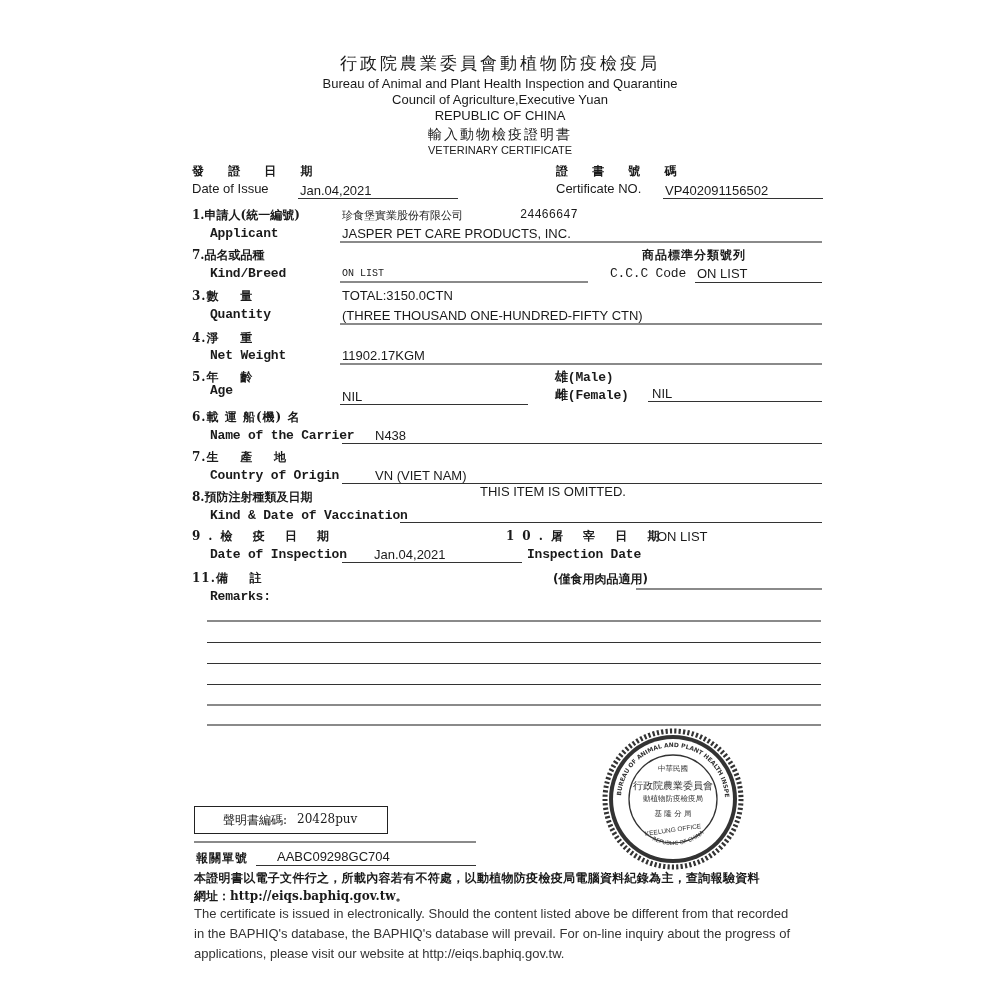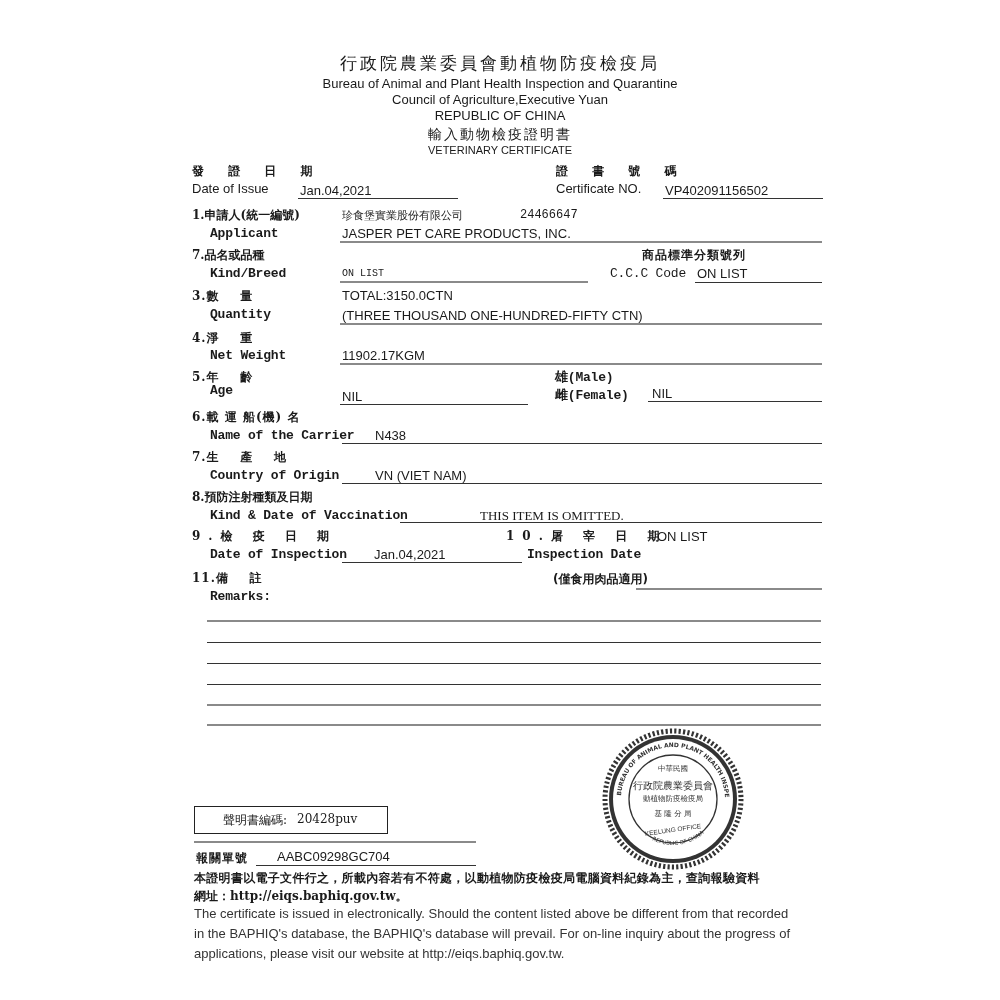--- a/index.html
+++ b/index.html
@@ -79,21 +79,21 @@
 <div class="abs val" style="left:375px;top:428px;">N438</div>
 <div class="hline" style="left:342px;top:443px;width:480px;"></div>
 
 <div class="abs lbl-zh" style="left:192px;top:449px;white-space:pre;">7.生    產    地</div>
 <div class="abs lbl-en" style="left:210px;top:468px;">Country of Origin</div>
 <div class="abs val" style="left:375px;top:468px;">VN (VIET NAM)</div>
 <div class="hline" style="left:342px;top:483px;width:480px;"></div>
 
 <div class="abs lbl-zh" style="left:192px;top:489px;letter-spacing:0;">8.預防注射種類及日期</div>
 <div class="abs lbl-en" style="left:210px;top:508px;">Kind &amp; Date of Vaccination</div>
-<div class="abs val" style="left:480px;top:508px;font-family:Liberation Serif, serif;">THIS ITEM IS OMITTED.</div>
+<div class="abs val" style="left:480px;top:484px;">THIS ITEM IS OMITTED.</div>
 <div class="hline" style="left:400px;top:522px;width:422px;"></div>
 
 <div class="abs lbl-zh" style="left:192px;top:528px;letter-spacing:8px;">9.檢 疫 日 期</div>
 <div class="abs lbl-en" style="left:210px;top:547px;">Date of Inspection</div>
 <div class="abs val" style="left:374px;top:547px;">Jan.04,2021</div>
 <div class="hline" style="left:342px;top:562px;width:180px;"></div>
 
 <div class="abs lbl-zh" style="left:506px;top:528px;letter-spacing:8px;">10.屠 宰 日 期</div>
 <div class="abs lbl-en" style="left:527px;top:547px;">Inspection Date</div>
 <div class="abs cjk" style="left:553px;top:571px;font-size:12px;font-weight:bold;">(僅食用肉品適用)</div>

